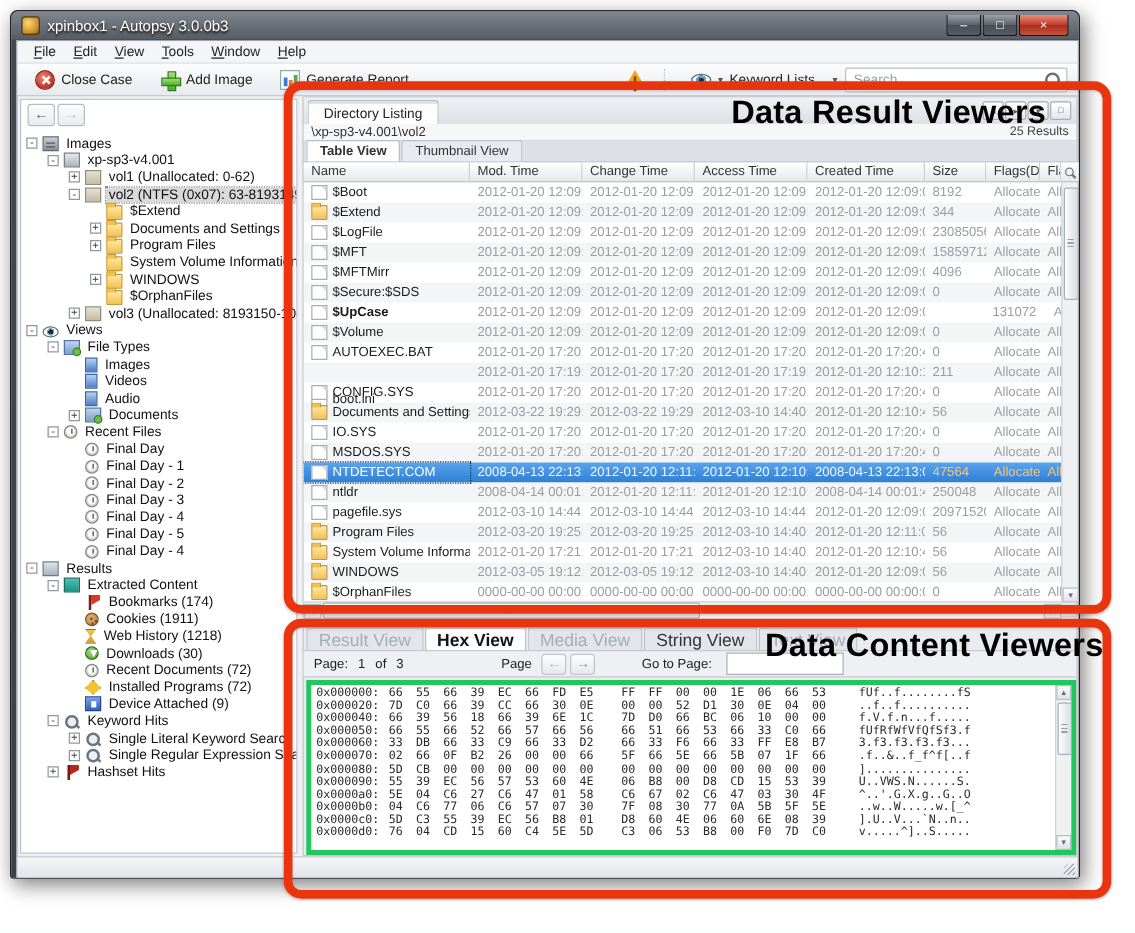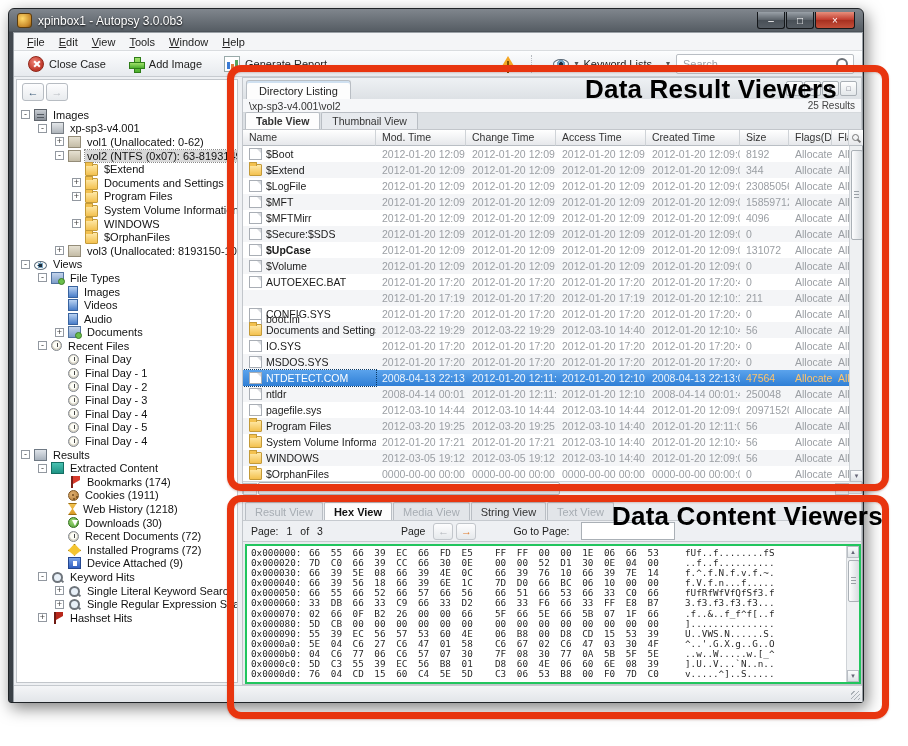--- a/index.html
+++ b/index.html
@@ -134,33 +134,33 @@
   .vthumb{position:absolute;left:1px;top:4px;width:10px;height:88px;background:linear-gradient(90deg,#fdfdfe,#d8dce0);border:1px solid #aab0b6;border-radius:2px;}
   .vthumb::after{content:"";position:absolute;top:50%;left:2px;height:8px;width:5px;margin-top:-4px;
     background:repeating-linear-gradient(#9aa0a6 0 1px,transparent 1px 3px);}
   .vsdown{position:absolute;left:0;bottom:0;width:13px;height:12px;}
   .corner-btn{position:absolute;left:606px;top:52px;width:14px;height:16px;background:linear-gradient(#ffffff,#e6e8eb);border-bottom:1px solid #b9bec4;box-sizing:border-box;}
   .corner-btn::before{content:"";position:absolute;left:3px;top:4px;width:5px;height:5px;border:1.5px solid #777;border-radius:50%;}
   .corner-btn::after{content:"";position:absolute;left:8px;top:10px;width:4px;height:2px;background:#777;transform:rotate(45deg);}
   
   .contentpanel{position:absolute;left:228px;top:466px;width:620px;height:186px;background:#e9ecef;border:1px solid #c2c6cb;box-sizing:border-box;}
   .cv-tabs{position:absolute;left:2px;top:2px;height:18px;display:flex;align-items:flex-end;}
-  .cvtab{height:17px;padding:0 9px;font-size:11px;display:flex;align-items:center;border:1px solid #b9bec4;border-bottom:none;
+  .cvtab{height:17px;padding:0 9px;font-size:14px;display:flex;align-items:center;border:1px solid #b9bec4;border-bottom:none;
     border-radius:2px 2px 0 0;background:#e2e5e9;color:#333;margin-right:1px;}
   .cvtab.disabled{color:#a7adb3;}
   .cvtab.active{background:#fdfdfd;font-weight:bold;color:#111;}
   .cv-controls{position:absolute;left:0;top:20px;width:100%;height:22px;background:#eef0f3;border-top:1px solid #c6cacf;border-bottom:1px solid #c6cacf;
     display:flex;align-items:center;font-size:10.5px;color:#222;padding-left:8px;box-sizing:border-box;}
   .cv-controls .lbl{margin-right:8px;} .cv-controls .val{margin-right:8px;}
   .cv-controls .pgl{margin-left:70px;}
   .pgarrow{width:18px;height:15px;display:flex;align-items:center;justify-content:center;font-size:11px;color:#b0b5ba;
     border:1px solid #c2c6cb;border-radius:3px;background:linear-gradient(#fdfdfe,#e6e9ec);margin-right:3px;}
   .pgarrow.en{color:#e07b2a;font-weight:bold;}
   .goto{width:88px;height:14px;border:1px solid #aab0b6;font-size:10px;margin-left:4px;font-family:inherit;}
-  .hexwrap{position:absolute;left:2px;top:44px;width:616px;height:140px;background:#fff;border:2px solid #22c55e;box-sizing:border-box;overflow:hidden;}
+  .hexwrap{position:absolute;left:2px;top:44px;width:616px;height:140px;background:#fff;border:4px solid #22c55e;box-sizing:border-box;overflow:hidden;}
   #hexlines{padding:2px 0 0 4px;}
   .hexline{display:flex;white-space:pre;font-family:"DejaVu Sans Mono",monospace;font-size:9.3px;line-height:10.1px;color:#2a2a2a;}
   .hx-off{width:58px;flex:none;}
   .hx-b{width:176px;flex:none;word-spacing:5px;}
   .hx-b2{margin-left:10px;}
   .hx-a{margin-left:14px;}
   .hex-vscroll{position:absolute;right:0;top:0;width:13px;height:100%;background:#eef0f2;border-left:1px solid #cfd3d7;box-sizing:border-box;}
   .hex-vscroll .vthumb{height:40px;top:14px;}
   .hvs-up{position:absolute;top:0;left:0;width:12px;height:12px;}
   .hvs-dn{position:absolute;bottom:0;left:0;width:12px;height:12px;}
@@ -538,21 +538,21 @@
             </div>
             <div class="drow">
               <div class="dcell name" style="width: 133px; font-weight: bold;">
                 <span class="icon ic-file"></span>
                 <span>$UpCase</span>
               </div>
               <div class="dcell time" style="width: 90px;">2012-01-20 12:09:03</div>
               <div class="dcell time" style="width: 90px;">2012-01-20 12:09:03</div>
               <div class="dcell time" style="width: 90px;">2012-01-20 12:09:03</div>
               <div class="dcell time" style="width: 94px;">2012-01-20 12:09:03</div>
-              <div class="dcell size" style="width: 49px;">131072</div>
+              <div class="dcell size" style="width: 49px; margin-left: 48px;">131072</div>
               <div class="dcell flag" style="width: 43px;">Allocated</div>
               <div class="dcell flag" style="width: 17px;">Allocated</div>
             </div>
             <div class="drow alt">
               <div class="dcell name" style="width: 133px;">
                 <span class="icon ic-file"></span>
                 <span>$Volume</span>
               </div>
               <div class="dcell time" style="width: 90px;">2012-01-20 12:09:03</div>
               <div class="dcell time" style="width: 90px;">2012-01-20 12:09:03</div>
@@ -761,21 +761,20 @@
           <span class="lbl pgl">Page</span>
           <span class="pgarrow">←</span>
           <span class="pgarrow en">→</span>
           <span class="lbl" style="margin-left:34px">Go to Page:</span>
           <input class="goto" value="" style="">
         </div>
         <div class="hexwrap">
           <div id="hexlines">
               <div class="hexline"><span class="hx-off">0x000000:</span><span class="hx-b">66 55 66 39 EC 66 FD E5</span><span class="hx-b hx-b2">FF FF 00 00 1E 06 66 53</span><span class="hx-a">fUf..f........fS</span></div>
               <div class="hexline"><span class="hx-off">0x000020:</span><span class="hx-b">7D C0 66 39 CC 66 30 0E</span><span class="hx-b hx-b2">00 00 52 D1 30 0E 04 00</span><span class="hx-a">..f..f..........</span></div>
-              <div class="hexline"><span class="hx-off">0x000030:</span><span class="hx-b">66 39 5E 08 66 39 4E 0C</span><span class="hx-b hx-b2">66 39 76 10 66 39 7E 14</span><span class="hx-a">f.^.f.N.f.v.f.~.</span></div>
               <div class="hexline"><span class="hx-off">0x000040:</span><span class="hx-b">66 39 56 18 66 39 6E 1C</span><span class="hx-b hx-b2">7D D0 66 BC 06 10 00 00</span><span class="hx-a">f.V.f.n...f.....</span></div>
               <div class="hexline"><span class="hx-off">0x000050:</span><span class="hx-b">66 55 66 52 66 57 66 56</span><span class="hx-b hx-b2">66 51 66 53 66 33 C0 66</span><span class="hx-a">fUfRfWfVfQfSf3.f</span></div>
               <div class="hexline"><span class="hx-off">0x000060:</span><span class="hx-b">33 DB 66 33 C9 66 33 D2</span><span class="hx-b hx-b2">66 33 F6 66 33 FF E8 B7</span><span class="hx-a">3.f3.f3.f3.f3...</span></div>
               <div class="hexline"><span class="hx-off">0x000070:</span><span class="hx-b">02 66 0F B2 26 00 00 66</span><span class="hx-b hx-b2">5F 66 5E 66 5B 07 1F 66</span><span class="hx-a">.f..&amp;..f_f^f[..f</span></div>
               <div class="hexline"><span class="hx-off">0x000080:</span><span class="hx-b">5D CB 00 00 00 00 00 00</span><span class="hx-b hx-b2">00 00 00 00 00 00 00 00</span><span class="hx-a">]...............</span></div>
               <div class="hexline"><span class="hx-off">0x000090:</span><span class="hx-b">55 39 EC 56 57 53 60 4E</span><span class="hx-b hx-b2">06 B8 00 D8 CD 15 53 39</span><span class="hx-a">U..VWS.N......S.</span></div>
               <div class="hexline"><span class="hx-off">0x0000a0:</span><span class="hx-b">5E 04 C6 27 C6 47 01 58</span><span class="hx-b hx-b2">C6 67 02 C6 47 03 30 4F</span><span class="hx-a">^..'.G.X.g..G..O</span></div>
               <div class="hexline"><span class="hx-off">0x0000b0:</span><span class="hx-b">04 C6 77 06 C6 57 07 30</span><span class="hx-b hx-b2">7F 08 30 77 0A 5B 5F 5E</span><span class="hx-a">..w..W.....w.[_^</span></div>
               <div class="hexline"><span class="hx-off">0x0000c0:</span><span class="hx-b">5D C3 55 39 EC 56 B8 01</span><span class="hx-b hx-b2">D8 60 4E 06 60 6E 08 39</span><span class="hx-a">].U..V...`N..n..</span></div>
               <div class="hexline"><span class="hx-off">0x0000d0:</span><span class="hx-b">76 04 CD 15 60 C4 5E 5D</span><span class="hx-b hx-b2">C3 06 53 B8 00 F0 7D C0</span><span class="hx-a">v.....^]..S.....</span></div>

